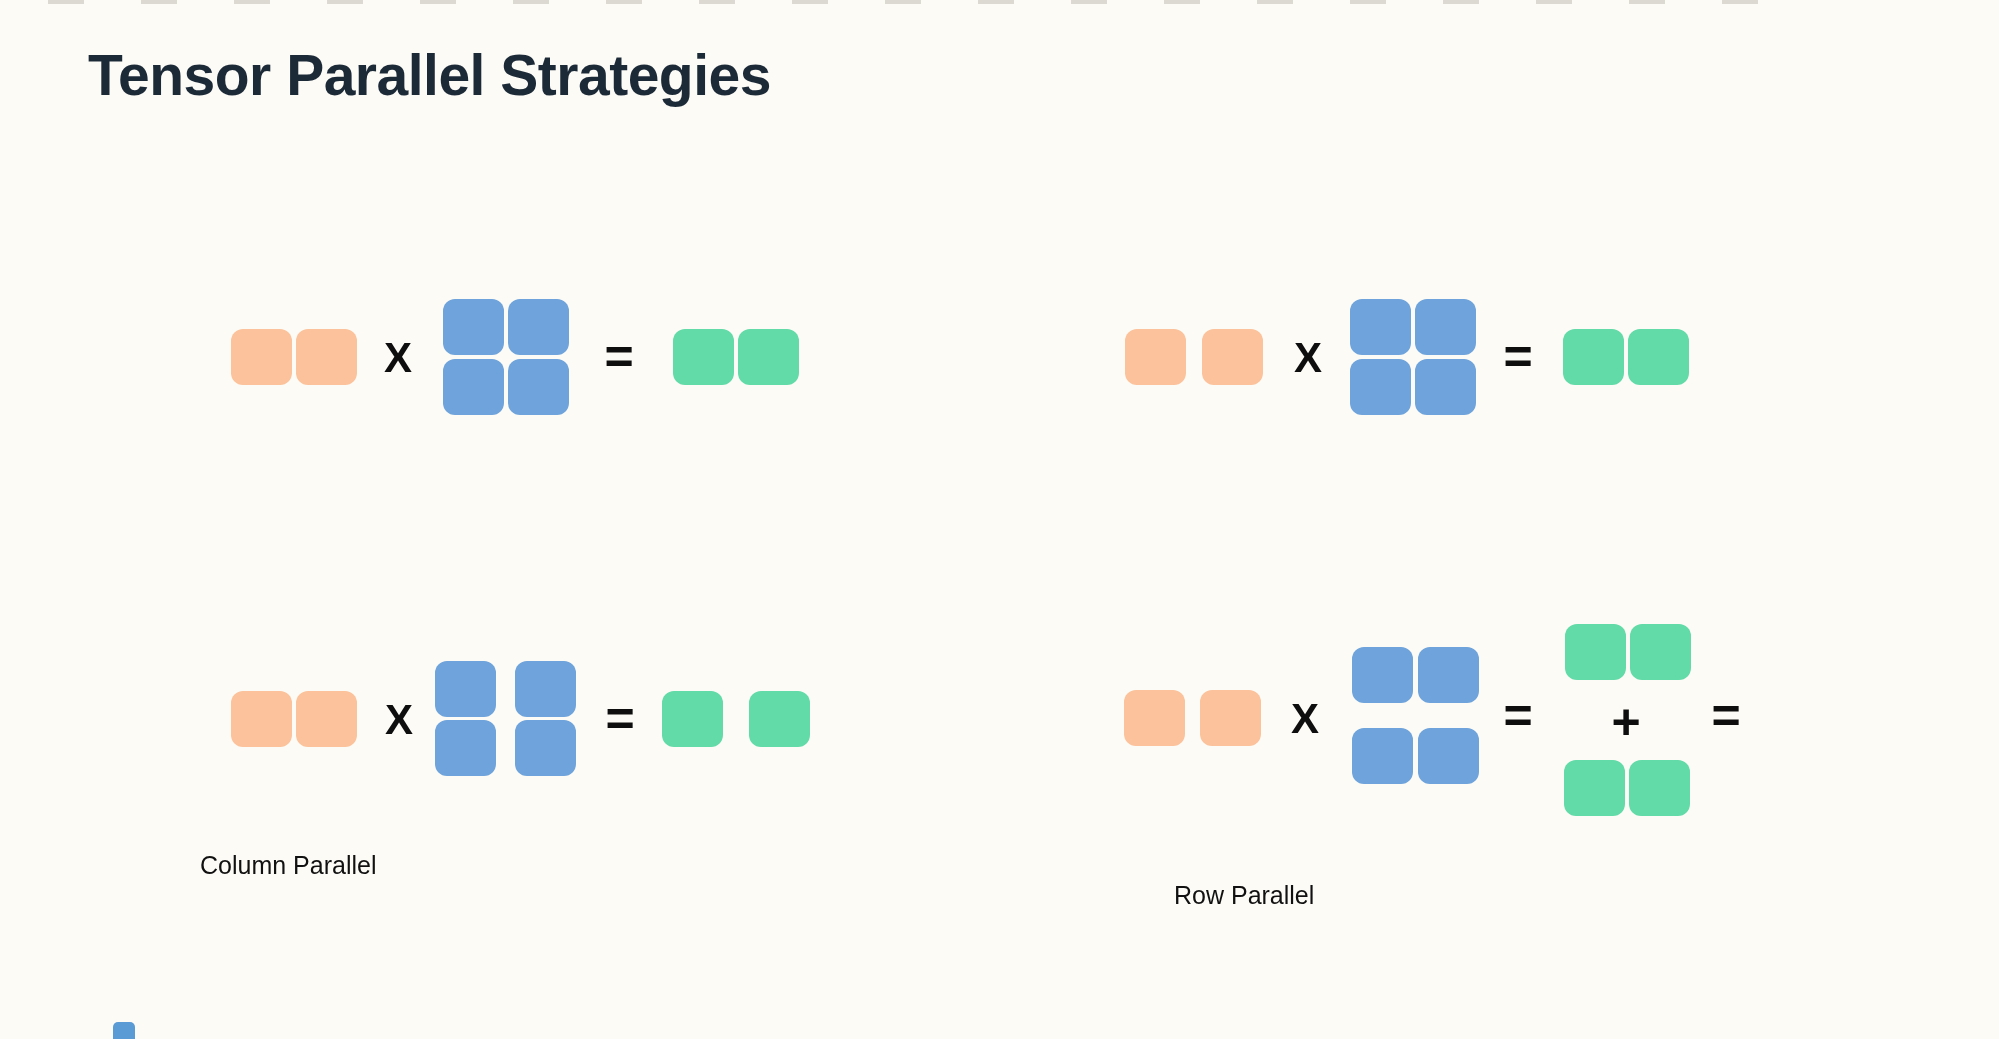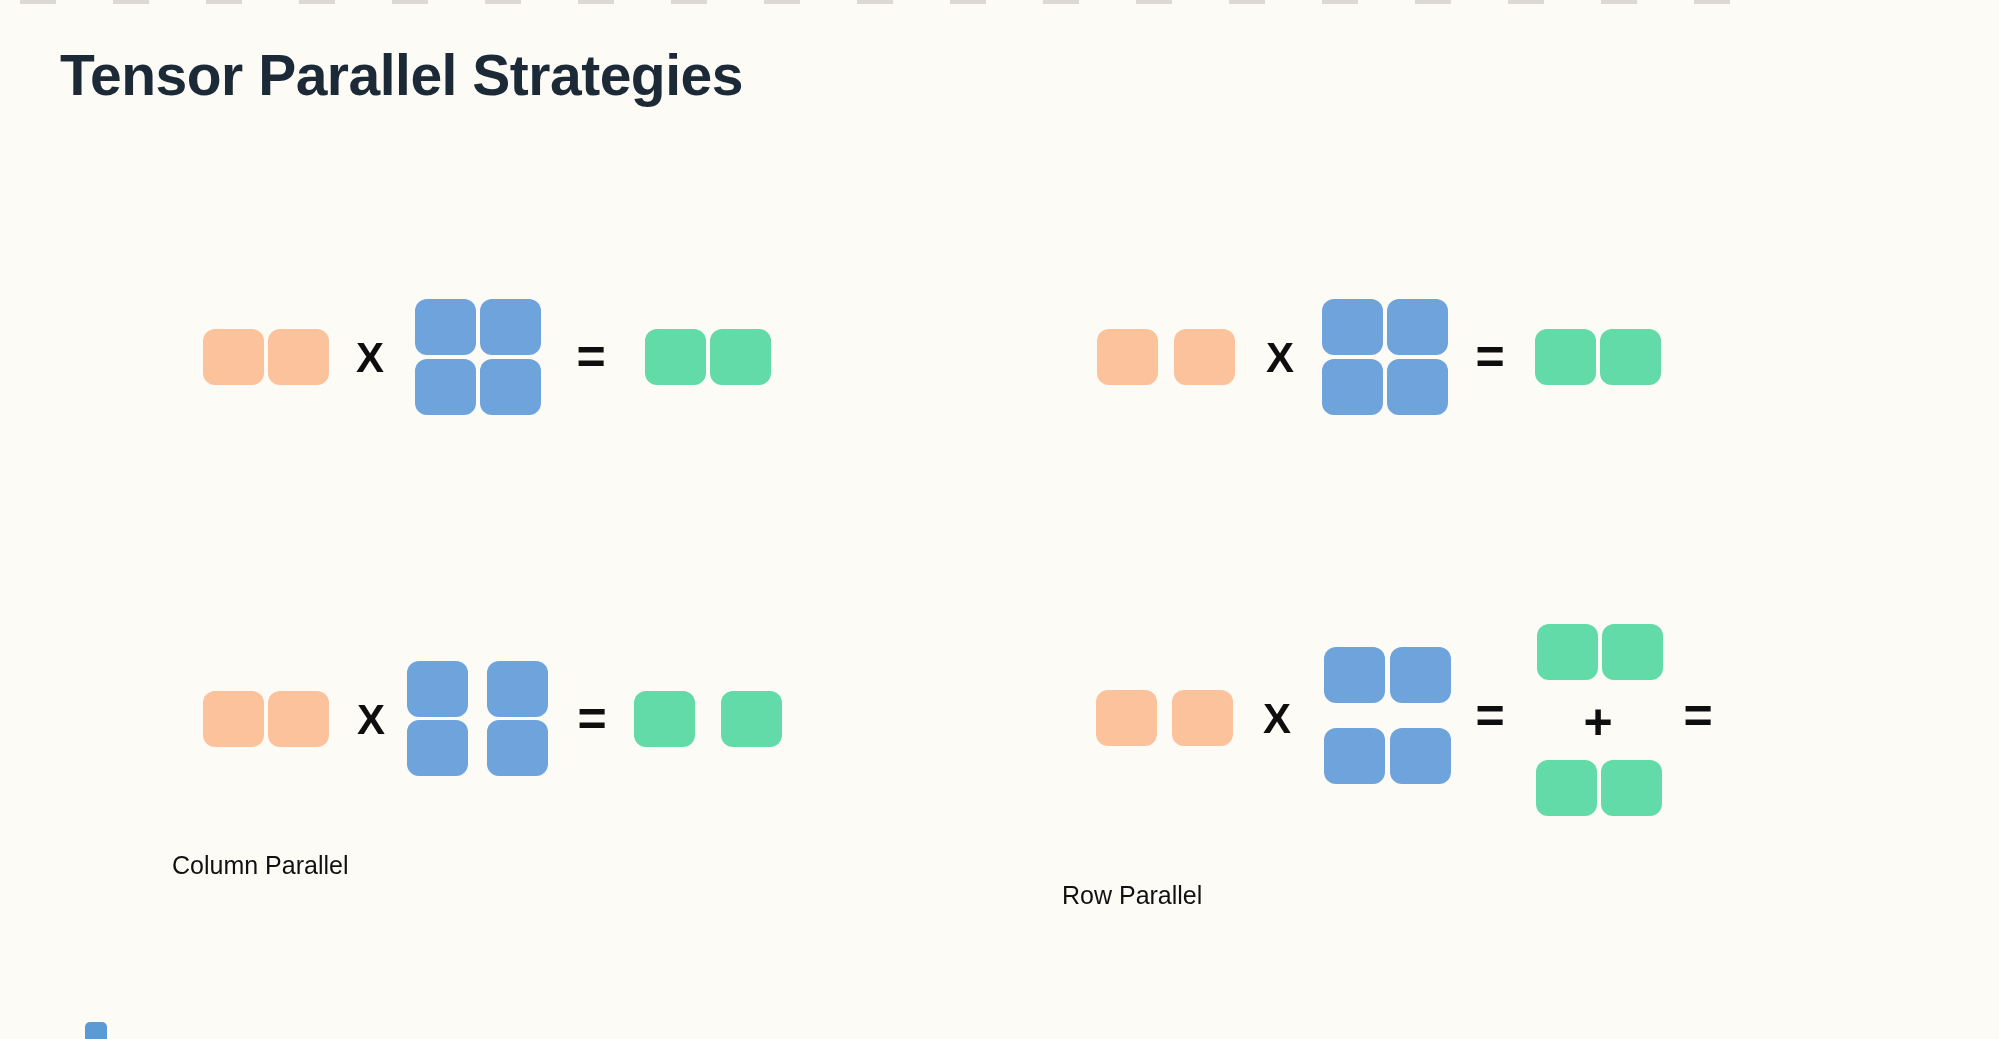--- a/index.html
+++ b/index.html
@@ -2,21 +2,21 @@
 <html style="--background: #FDFBF6; --title-text: #1C2A38; --label-text: #111111; --operator-text: #0E0E0E; --input-block: #FBC29B; --weight-block: #6EA3DB; --output-block: #62DBA8; --clipped-shape: #5B9BD5; --edge-tick: #DCD8D2;"><head>
 <meta charset="utf-8">
 <style>
   :root{
     --background:#FDFBF6; --title-text:#1C2A38; --label-text:#111111;
     --operator-text:#0E0E0E; --input-block:#FBC29B; --weight-block:#6EA3DB;
     --output-block:#62DBA8; --clipped-shape:#5B9BD5; --edge-tick:#DCD8D2;
   }
   html,body{margin:0;padding:0;}
   body{background:var(--background);font-family:"Liberation Sans",sans-serif;}
-  .canvas{position:relative;width:1734px;height:1039px;background:var(--background);overflow:hidden;}
+  .canvas{position:relative;width:1734px;height:1039px;background:var(--background);overflow:hidden;margin-left:28px;}
   .edge-ticks{
     position:absolute;left:0;top:0;width:100%;height:4px;
     background:repeating-linear-gradient(to right, var(--edge-tick) 0 36px, transparent 36px 93px);
     background-position-x:20px;
   }
   .title{
     position:absolute;left:60px;top:42px;margin:0;
     font-size:57px;font-weight:700;letter-spacing:-0.5px;
     color:var(--title-text);white-space:nowrap;
   }
@@ -91,17 +91,17 @@
   <div class="blk wt" style="left:1390px;top:728px"></div>
   <span class="op eq" style="left:1490px;top:716px">=</span>
   <div class="blk out" style="left:1537px;top:624px"></div>
   <div class="blk out" style="left:1602px;top:624px"></div>
   <span class="op plus" style="left:1598px;top:722px">+</span>
   <div class="blk out" style="left:1536px;top:760px"></div>
   <div class="blk out" style="left:1601px;top:760px"></div>
   <span class="op eq" style="left:1698px;top:716px">=</span>
   <div class="blk out" style="left:1745px;top:688px"></div>
   <div class="blk out" style="left:1810px;top:688px"></div>
-  <div class="dlabel" style="left:1062px;top:881px">Row Parallel</div>
+  <div class="dlabel" style="left:1146px;top:881px">Row Parallel</div>
 
   <div class="clipped"></div>
 
 </div>
 
 </body></html>

